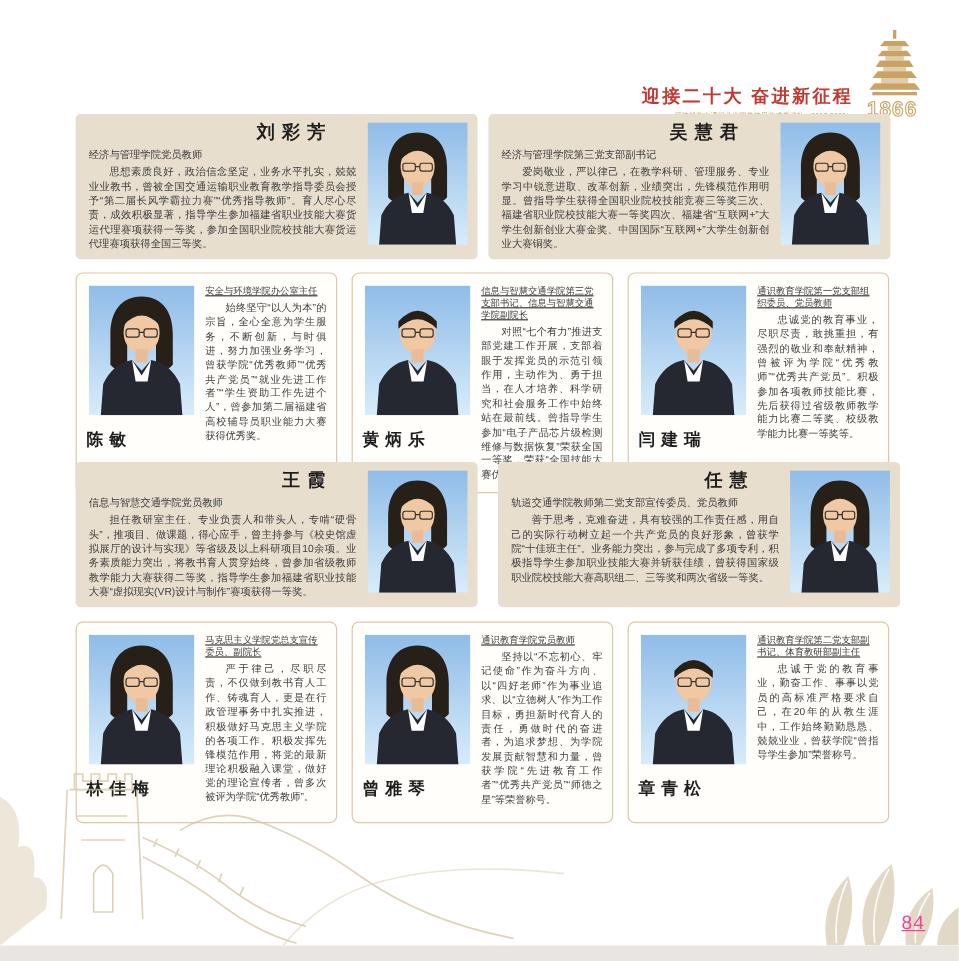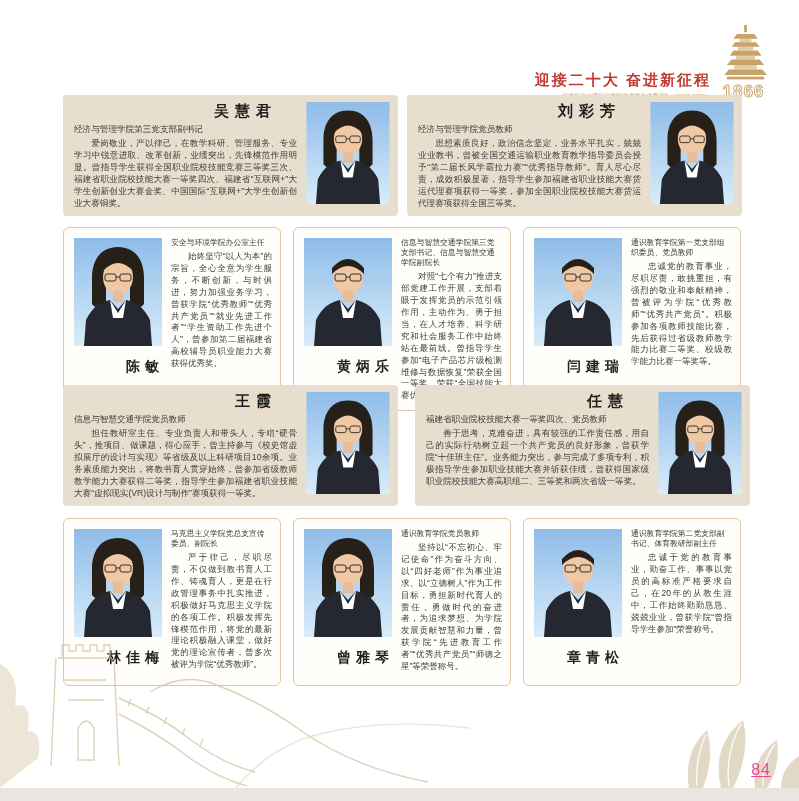--- a/index.html
+++ b/index.html
@@ -28,25 +28,25 @@
   .card.narrow{width:218px;background:#fffefb;border:1px solid #dcc7a7;border-radius:6px;display:flex;padding:8px;}
   .r1 .card{min-height:145px;}
   .r3 .card{min-height:150px;}
   
   .wide .wtext{flex:1;min-width:0;padding-right:9px;}
   .wide .name{font-size:15px;font-weight:bold;letter-spacing:6px;color:#1e1e1e;text-align:right;margin:1px 20px 4px 0;line-height:1.1;}
   .wide .ptitle{font-size:8.6px;color:#3a3a3a;margin:0 0 3px 0;line-height:1.25;}
   .wide .bio{font-size:8.6px;color:#3d3d3d;line-height:1.4;text-align:justify;text-indent:2em;margin:0;}
   .wide .photo{width:84px;height:102px;flex:none;align-self:flex-start;}
   
-  .narrow .left{width:92px;flex:none;text-align:right;}
+  .narrow .left{width:92px;flex:none;text-align:left;}
   .narrow .photo{width:88px;height:108px;margin:2px auto 0;display:block;}
   .narrow .name{font-size:14px;font-weight:bold;letter-spacing:5px;color:#1e1e1e;margin-top:13px;line-height:1.1;}
   .narrow .right{flex:1;min-width:0;padding-left:7px;}
-  .narrow .ptitle{font-size:7.8px;color:#3a3a3a;margin:2px 0 3px 0;line-height:1.3;}
+  .narrow .ptitle{font-size:7.8px;color:#3a3a3a;margin:2px 0 3px 0;line-height:1.3;text-decoration:underline;}
   .narrow .bio{font-size:8.5px;color:#3d3d3d;line-height:1.4;text-align:justify;text-indent:2em;margin:0;}
   
   .photo svg{width:100%;height:100%;display:block;}
   .photo.male .hair-long{display:none;}
   .photo.female .hair-short{display:none;}
   
   .bottom-strip{position:absolute;left:0;bottom:0;width:799px;height:13px;background:#e9e6e2;}
   .wall-art{position:absolute;left:0;bottom:13px;width:470px;height:152px;pointer-events:none;}
   .corner-art{position:absolute;right:0;bottom:13px;width:118px;height:76px;pointer-events:none;}
   .page-number{position:absolute;right:28px;bottom:22px;font-size:16px;color:#ec4899;letter-spacing:1px;text-decoration:underline;}
@@ -83,23 +83,23 @@
       <rect x="11" y="57" width="41" height="3"></rect>
     </g>
     <text x="6" y="79" font-size="19" font-weight="bold" fill="none" stroke="#c9a265" stroke-width="1" letter-spacing="1">1866</text>
   </svg>
 </header>
 
 <main>
     <section class="row r0">
       <article class="card wide">
     <div class="wtext">
-      <h2 class="name">吴慧君</h2>
-      <p class="ptitle">经济与管理学院第三党支部副书记</p>
-      <p class="bio">爱岗敬业，严以律己，在教学科研、管理服务、专业学习中锐意进取、改革创新，业绩突出，先锋模范作用明显。曾指导学生获得全国职业院校技能竞赛三等奖三次、福建省职业院校技能大赛一等奖四次、福建省“互联网+”大学生创新创业大赛金奖、中国国际“互联网+”大学生创新创业大赛铜奖。</p>
+      <h2 class="name">刘彩芳</h2>
+      <p class="ptitle">经济与管理学院党员教师</p>
+      <p class="bio">思想素质良好，政治信念坚定，业务水平扎实，兢兢业业教书，曾被全国交通运输职业教育教学指导委员会授予“第二届长风学霸拉力赛”“优秀指导教师”。育人尽心尽责，成效积极显著，指导学生参加福建省职业技能大赛货运代理赛项获得一等奖，参加全国职业院校技能大赛货运代理赛项获得全国三等奖。</p>
     </div>
     <div class="photo female">
       <svg viewBox="0 0 88 108">
         <rect width="88" height="108" fill="url(#photoGrad)"></rect>
         <path class="hair-long" d="M44,9 C26,9 18,23 18,40 L18,66 C23,72 30,72 32,65 L32,32 L56,32 L56,65 C58,72 65,72 70,66 L70,40 C70,23 62,9 44,9 Z" fill="#262019"></path>
         <ellipse cx="44" cy="39" rx="15" ry="18" fill="#f0c8a4"></ellipse>
         <path class="hair-long" d="M29,33 Q44,17 59,33 L59,25 Q44,12 29,25 Z" fill="#262019"></path>
         <path class="hair-short" d="M28,30 Q44,12 60,30 L60,36 Q44,20 28,36 Z" fill="#262019"></path>
         <rect x="39" y="53" width="10" height="11" fill="#e7bc97"></rect>
         <path d="M10,108 L12,82 Q20,65 36,62 L44,71 L52,62 Q68,65 76,82 L78,108 Z" fill="#252830"></path>
@@ -107,23 +107,23 @@
         <g fill="none" stroke="#33302c" stroke-width="1">
           <rect x="31" y="36" width="11" height="7" rx="2"></rect>
           <rect x="46" y="36" width="11" height="7" rx="2"></rect>
           <path d="M42,39 h4"></path>
         </g>
       </svg>
     </div>
   </article>
       <article class="card wide">
     <div class="wtext">
-      <h2 class="name">刘彩芳</h2>
-      <p class="ptitle">经济与管理学院党员教师</p>
-      <p class="bio">思想素质良好，政治信念坚定，业务水平扎实，兢兢业业教书，曾被全国交通运输职业教育教学指导委员会授予“第二届长风学霸拉力赛”“优秀指导教师”。育人尽心尽责，成效积极显著，指导学生参加福建省职业技能大赛货运代理赛项获得一等奖，参加全国职业院校技能大赛货运代理赛项获得全国三等奖。</p>
+      <h2 class="name">吴慧君</h2>
+      <p class="ptitle">经济与管理学院第三党支部副书记</p>
+      <p class="bio">爱岗敬业，严以律己，在教学科研、管理服务、专业学习中锐意进取、改革创新，业绩突出，先锋模范作用明显。曾指导学生获得全国职业院校技能竞赛三等奖三次、福建省职业院校技能大赛一等奖四次、福建省“互联网+”大学生创新创业大赛金奖、中国国际“互联网+”大学生创新创业大赛铜奖。</p>
     </div>
     <div class="photo female">
       <svg viewBox="0 0 88 108">
         <rect width="88" height="108" fill="url(#photoGrad)"></rect>
         <path class="hair-long" d="M44,9 C26,9 18,23 18,40 L18,66 C23,72 30,72 32,65 L32,32 L56,32 L56,65 C58,72 65,72 70,66 L70,40 C70,23 62,9 44,9 Z" fill="#262019"></path>
         <ellipse cx="44" cy="39" rx="15" ry="18" fill="#f0c8a4"></ellipse>
         <path class="hair-long" d="M29,33 Q44,17 59,33 L59,25 Q44,12 29,25 Z" fill="#262019"></path>
         <path class="hair-short" d="M28,30 Q44,12 60,30 L60,36 Q44,20 28,36 Z" fill="#262019"></path>
         <rect x="39" y="53" width="10" height="11" fill="#e7bc97"></rect>
         <path d="M10,108 L12,82 Q20,65 36,62 L44,71 L52,62 Q68,65 76,82 L78,108 Z" fill="#252830"></path>
@@ -238,21 +238,21 @@
           <rect x="31" y="36" width="11" height="7" rx="2"></rect>
           <rect x="46" y="36" width="11" height="7" rx="2"></rect>
           <path d="M42,39 h4"></path>
         </g>
       </svg>
     </div>
   </article>
       <article class="card wide">
     <div class="wtext">
       <h2 class="name">任慧</h2>
-      <p class="ptitle">福建省职业院校技能大赛一等奖四次、党员教师</p>
+      <p class="ptitle">轨道交通学院教师第二党支部宣传委员、党员教师</p>
       <p class="bio">善于思考，克难奋进，具有较强的工作责任感，用自己的实际行动树立起一个共产党员的良好形象，曾获学院“十佳班主任”。业务能力突出，参与完成了多项专利，积极指导学生参加职业技能大赛并斩获佳绩，曾获得国家级职业院校技能大赛高职组二、三等奖和两次省级一等奖。</p>
     </div>
     <div class="photo female">
       <svg viewBox="0 0 88 108">
         <rect width="88" height="108" fill="url(#photoGrad)"></rect>
         <path class="hair-long" d="M44,9 C26,9 18,23 18,40 L18,66 C23,72 30,72 32,65 L32,32 L56,32 L56,65 C58,72 65,72 70,66 L70,40 C70,23 62,9 44,9 Z" fill="#262019"></path>
         <ellipse cx="44" cy="39" rx="15" ry="18" fill="#f0c8a4"></ellipse>
         <path class="hair-long" d="M29,33 Q44,17 59,33 L59,25 Q44,12 29,25 Z" fill="#262019"></path>
         <path class="hair-short" d="M28,30 Q44,12 60,30 L60,36 Q44,20 28,36 Z" fill="#262019"></path>
         <rect x="39" y="53" width="10" height="11" fill="#e7bc97"></rect>

